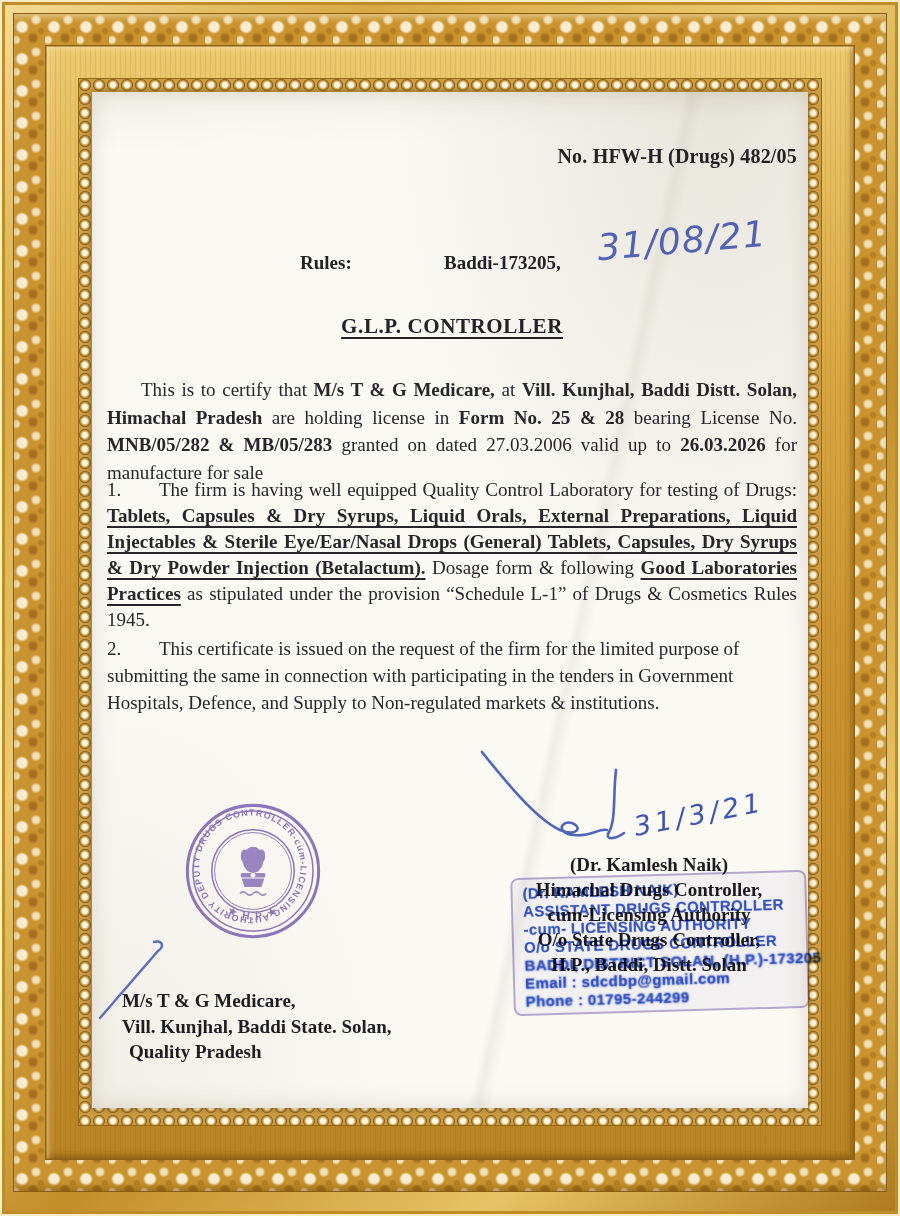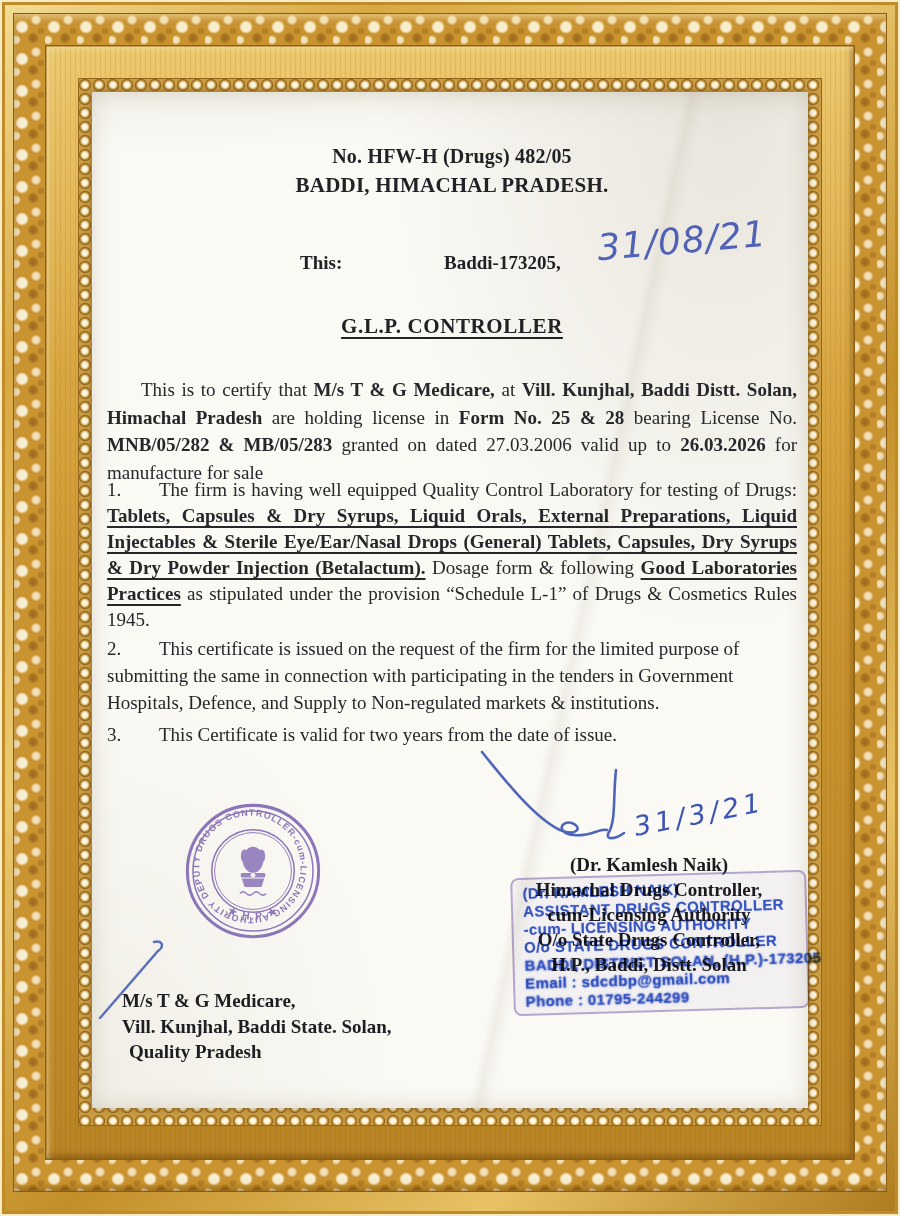--- a/index.html
+++ b/index.html
@@ -38,21 +38,21 @@
       radial-gradient(ellipse at 88% 2%, rgba(185,177,158,.28), transparent 38%),
       linear-gradient(102deg, transparent 63.5%, rgba(168,158,138,.13) 64.5%, transparent 66%),
       linear-gradient(178deg, rgba(225,220,208,.3), transparent 6%),
       radial-gradient(ellipse at 2% 98%, rgba(200,192,172,.18), transparent 30%);
     box-shadow:inset 0 0 22px rgba(125,105,62,.22), 0 0 7px rgba(60,35,0,.45);
     color:#212126;}
 
   .abs{position:absolute;}
 
   
-  .hdr{left:15px;top:50px;width:690px;text-align:center;font-weight:700;
+  .hdr{left:15px;top:50px;width:690px;text-align:right;font-weight:700;
        font-size:21px;line-height:29px;letter-spacing:.2px;}
   .hdr .l1{font-size:20px;}
 
   .dated-row{left:0;top:160px;width:716px;height:40px;font-size:19px;font-weight:700;}
   .dated-label{position:absolute;left:208px;top:0;}
   .dated-addr{position:absolute;left:352px;top:0;}
   .hand-date{left:505px;top:128px;font-family:"DejaVu Sans",sans-serif;
      font-size:36px;color:#3b4fb0;transform:rotate(-5deg);letter-spacing:1px;
      font-style:italic;opacity:.88;}
 
@@ -96,38 +96,36 @@
 <div class="stage">
   <div class="f-outer"></div>
   <div class="f-ornate"></div>
   <div class="f-slope"></div>
   <div class="f-bead"></div>
 
   <div class="paper">
 
     <div class="abs hdr">
       <div class="l1">No. HFW-H (Drugs) 482/05</div>
-      <div>BADDI, HIMACHAL PRADESH.</div>
     </div>
 
     <div class="abs dated-row">
-      <span class="dated-label">This:</span>
+      <span class="dated-label">Rules:</span>
       <span class="dated-addr">Baddi-173205,</span>
     </div>
     <div class="abs hand-date">31/08/21</div>
 
     <div class="abs cert-title">G.L.P. CONTROLLER</div>
 
     <div class="abs para p-intro"><span><span class="seg">This is to certify that </span><span class="seg b">M/s T &amp; G Medicare,</span><span class="seg"> at </span><span class="seg b">Vill. Kunjhal, Baddi Distt. Solan, Himachal Pradesh</span><span class="seg"> are holding license in </span><span class="seg b">Form No. 25 &amp; 28</span><span class="seg"> bearing License No. </span><span class="seg b">MNB/05/282 &amp; MB/05/283</span><span class="seg"> granted on dated 27.03.2006 valid up to </span><span class="seg b">26.03.2026</span><span class="seg"> for manufacture for sale</span></span></div>
 
     <div class="abs para p-item p1"><span class="pnum">1.</span><span><span class="seg">The firm is having well equipped Quality Control Laboratory for testing of Drugs: </span><span class="seg b u">Tablets, Capsules &amp; Dry Syrups, Liquid Orals, External Preparations, Liquid Injectables &amp; Sterile Eye/Ear/Nasal Drops (General) Tablets, Capsules, Dry Syrups &amp; Dry Powder Injection (Betalactum).</span><span class="seg"> Dosage form &amp; following </span><span class="seg b u">Good Laboratories Practices</span><span class="seg"> as stipulated under the provision “Schedule L-1” of Drugs &amp; Cosmetics Rules 1945.</span></span></div>
 
     <div class="abs para p-item p2"><span class="pnum">2.</span><span><span class="seg">This certificate is issued on the request of the firm for the limited purpose of submitting the same in connection with participating in the tenders in Government Hospitals, Defence, and Supply to Non-regulated markets &amp; institutions.</span></span></div>
 
-    <div class="abs para p-item p3"><span class="pnum">3.</span><span><span class="seg">This Certificate is valid for two years from the date of issue.</span></span></div>
 
     <svg class="abs sig-svg" width="320" height="130" viewBox="0 0 320 130">
       <g fill="none" stroke="#3c55b4" stroke-width="2.6" stroke-linecap="round" opacity=".9">
         <path d="M 18 12 C 42 42, 72 79, 96 90 C 113 97, 119 87, 108 83 C 97 80, 91 93, 110 95 C 126 97, 135 88, 143 90"></path>
         <path d="M 152 30 C 149 55, 152 80, 145 92 C 140 101, 152 99, 160 93"></path>
       </g>
       <text x="172" y="96" font-family="DejaVu Sans, sans-serif" font-style="italic" font-size="27" fill="#3c55b4" letter-spacing="4" transform="rotate(-11 172 96)">31/3/21</text>
     </svg>
 
     <div class="abs sig-block">

